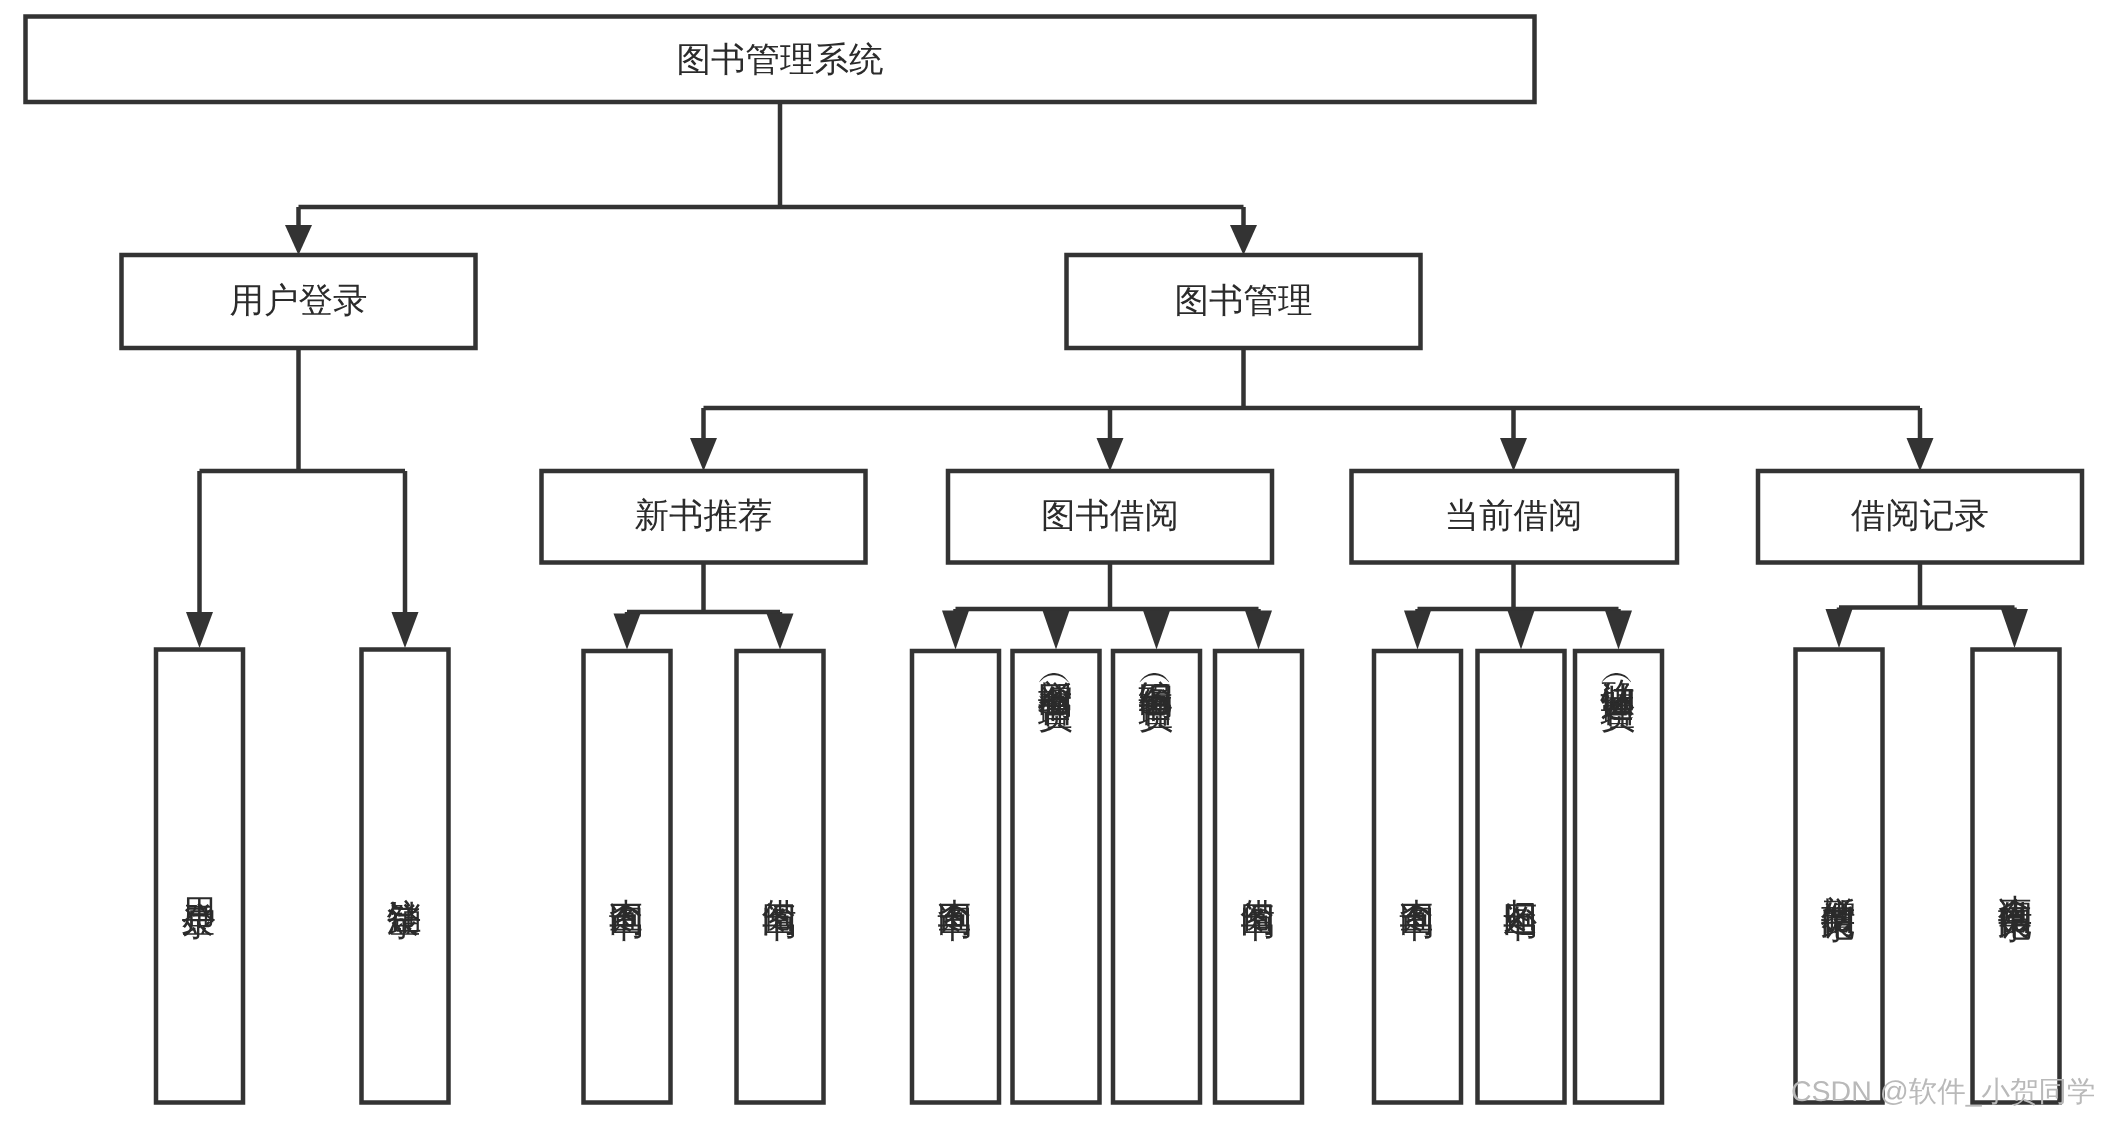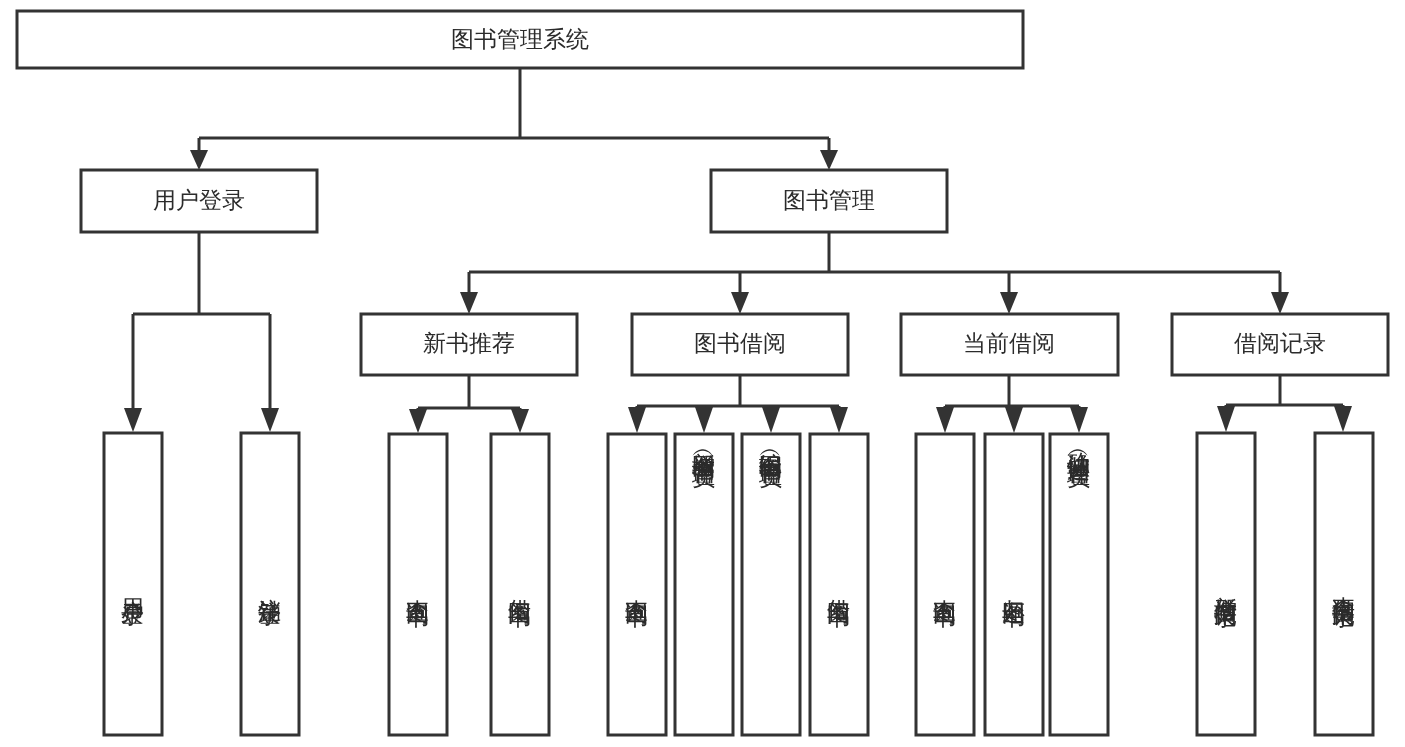--- a/index.html
+++ b/index.html
@@ -246,14 +246,15 @@
   </div>
 
   <div class="leaf-label-wrap" style="left:1197px; top:433px; width:58px; height:302px;">
     <span class="leaf-label">新增借阅记录</span>
   </div>
 
   <div class="leaf-label-wrap" style="left:1315px; top:433px; width:58px; height:302px;">
     <span class="leaf-label">查询借阅记录</span>
   </div>
 
+  <div class="watermark">CSDN @软件_小贺同学</div>
 
 </div>
 
 </body></html>

